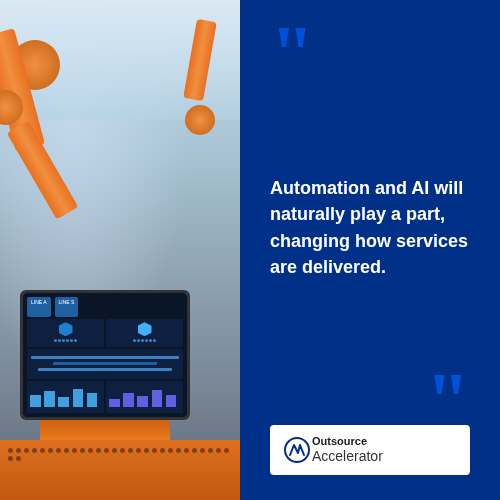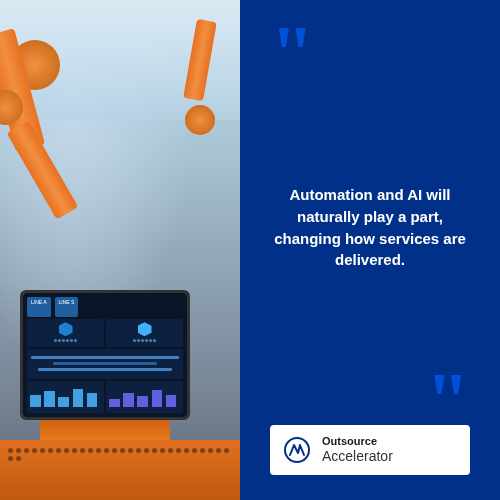--- a/index.html
+++ b/index.html
@@ -217,28 +217,27 @@
       font-size: 80px;
       color: #0050d8;
       line-height: 0.6;
       font-family: Georgia, serif;
       font-weight: bold;
       align-self: flex-start;
     }
 
     .quote-text {
       color: #ffffff;
-      font-size: 15px;
+      font-size: 18px;
       font-weight: 600;
       line-height: 1.45;
       flex: 1;
       display: flex;
       align-items: center;
       margin: 10px 0;
-      text-align: center;
     }
 
     .quote-mark-close {
       font-size: 80px;
       color: #0050d8;
       line-height: 0.6;
       font-family: Georgia, serif;
       font-weight: bold;
       align-self: flex-end;
     }
@@ -266,21 +265,20 @@
       line-height: 1.2;
     }
 
     
     .bottom-card {
       background: white;
       border-radius: 4px;
       padding: 10px 12px;
       display: flex;
       align-items: center;
-      gap: 10px;
     }
   </style>
 </head>
 <body>
 
 <div class="container">
 
   <div class="left-panel">
     <div class="scene">
 

